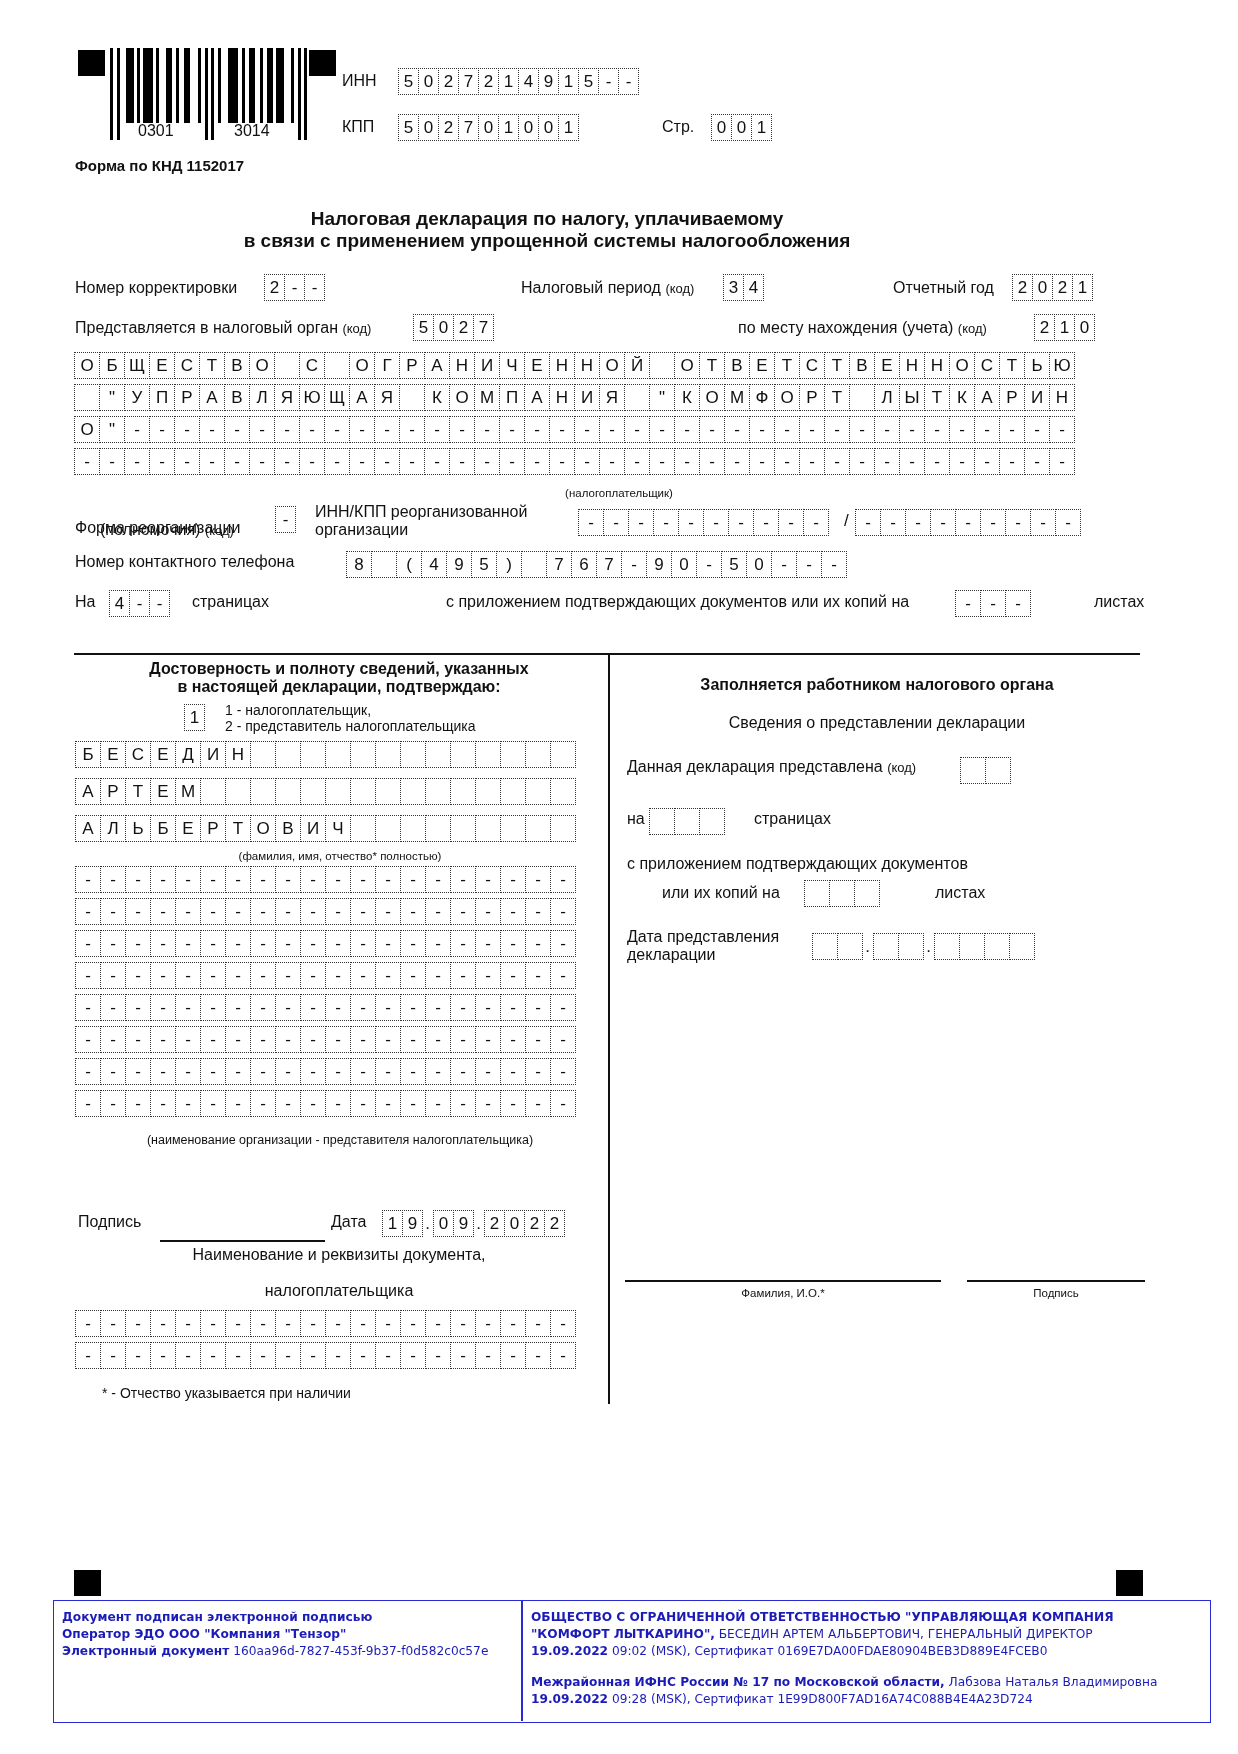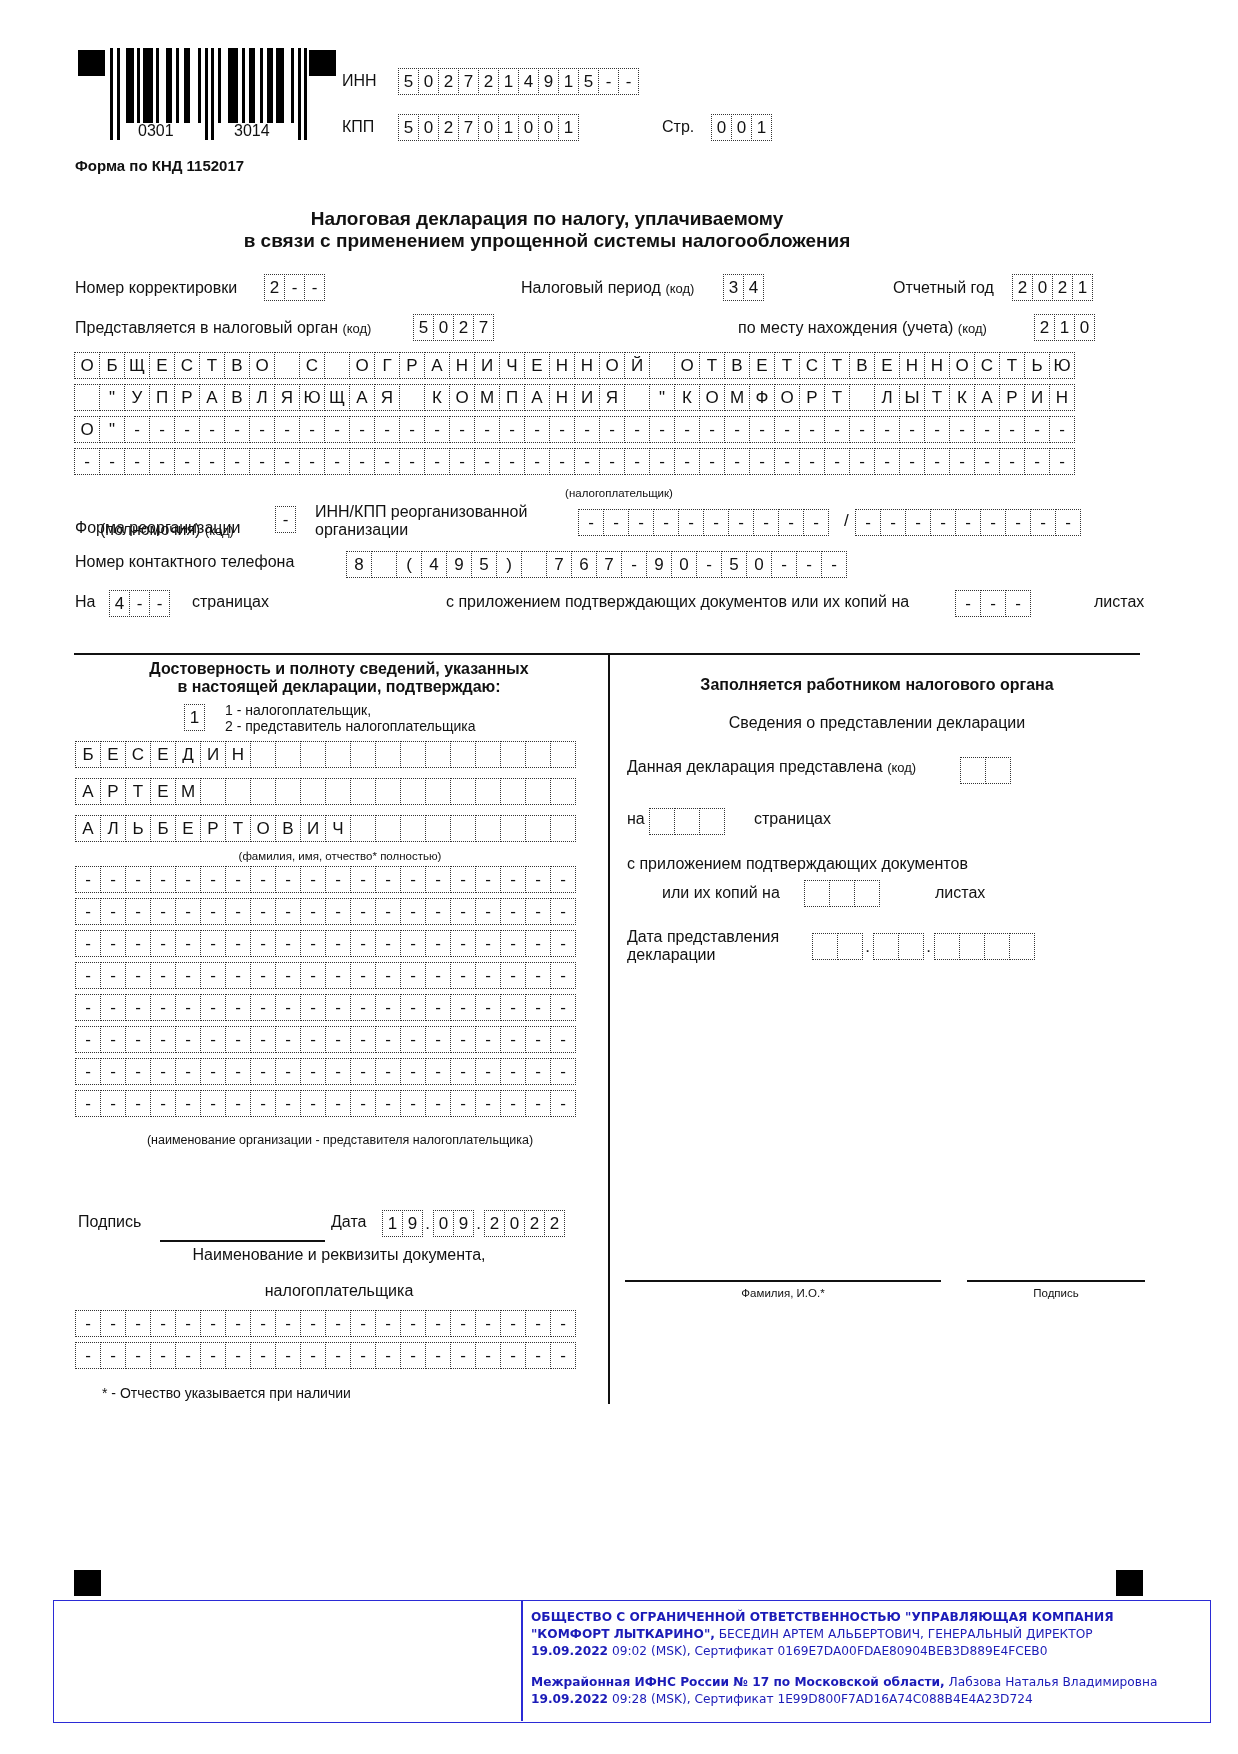--- a/index.html
+++ b/index.html
@@ -766,20 +766,25 @@
 
 <div class="hr" style="left:625px;top:1280px;width:316px;height:1.5px;"></div>
 <div class="hr" style="left:967px;top:1280px;width:178px;height:1.5px;"></div>
 <div class="lbl tiny" style="left:625px;width:316px;text-align:center;top:1284px;">Фамилия, И.О.*</div>
 <div class="lbl tiny" style="left:967px;width:178px;text-align:center;top:1284px;">Подпись</div>
 
 <div class="corner" style="left:74px;top:1570px;"></div>
 <div class="corner" style="left:1116px;top:1570px;"></div>
 
 <div class="footer-box">
+  <div class="footer-left">
+    <div class="fb">Документ подписан электронной подписью</div>
+    <div class="fb">Оператор ЭДО ООО "Компания "Тензор"</div>
+    <div><span class="fb">Электронный документ</span> <span>160aa96d-7827-453f-9b37-f0d582c0c57e</span></div>
+  </div>
   <div class="footer-div"></div>
   <div class="footer-right">
     <div class="fb">ОБЩЕСТВО С ОГРАНИЧЕННОЙ ОТВЕТСТВЕННОСТЬЮ "УПРАВЛЯЮЩАЯ КОМПАНИЯ</div>
     <div><span class="fb">"КОМФОРТ ЛЫТКАРИНО",</span> <span>БЕСЕДИН АРТЕМ АЛЬБЕРТОВИЧ, ГЕНЕРАЛЬНЫЙ ДИРЕКТОР</span></div>
     <div><span class="fb">19.09.2022</span> <span>09:02 (MSK), Сертификат 0169E7DA00FDAE80904BEB3D889E4FCEB0</span></div>
     <div style="height:14px;"></div>
     <div><span class="fb">Межрайонная ИФНС России № 17 по Московской области,</span> <span>Лабзова Наталья Владимировна</span></div>
     <div><span class="fb">19.09.2022</span> <span>09:28 (MSK), Сертификат 1E99D800F7AD16A74C088B4E4A23D724</span></div>
   </div>
 </div>

